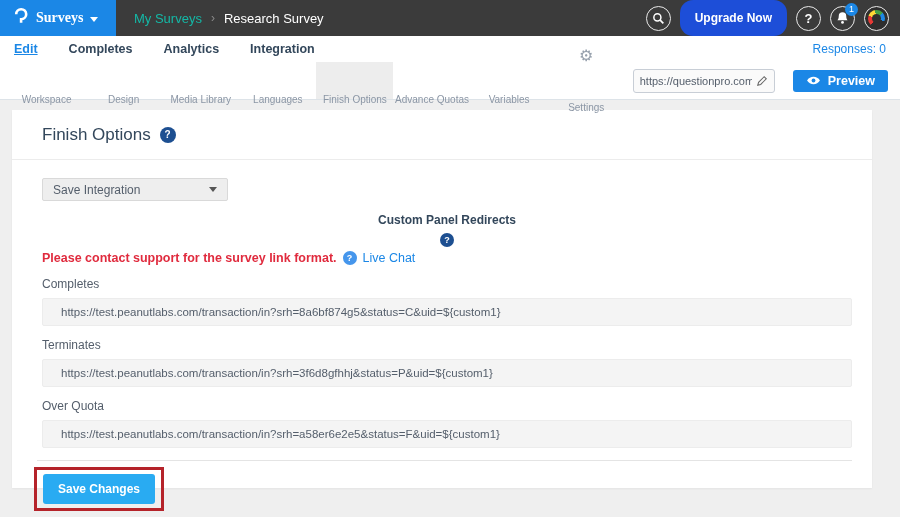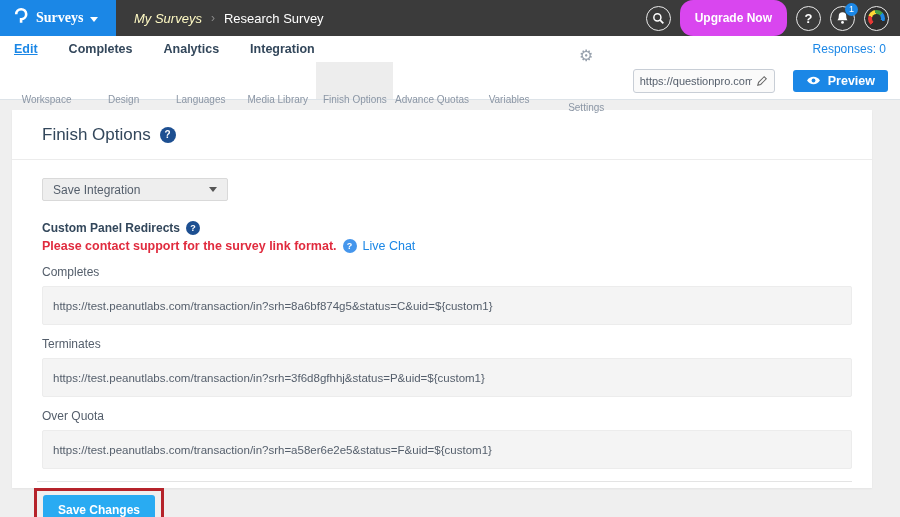--- a/index.html
+++ b/index.html
@@ -5,27 +5,27 @@
   * { margin:0; padding:0; box-sizing:border-box; }
   html,body { width:900px; height:517px; overflow:hidden; }
   body { font-family:"Liberation Sans", sans-serif; background:#efefef; position:relative; }
 
   
   .topbar { height:36px; background:#3b3b3b; display:flex; align-items:center; }
   .logo-block { width:116px; height:36px; background:#1b87e6; display:flex; align-items:center; padding-left:13px; gap:7px; cursor:pointer;font-family:Liberation Serif, serif; }
   .logo-block .product { color:#fff; font-size:14px; font-weight:bold; }
   .caret-down { width:0; height:0; border-left:4px solid transparent; border-right:4px solid transparent; border-top:5px solid #fff; margin-top:2px; }
   .breadcrumb { display:flex; align-items:center; gap:9px; margin-left:18px; font-size:13px; }
-  .crumb-parent { color:#fef9c3; cursor:pointer;font-style:italic; }
+  .crumb-parent { color:#14b8a6; cursor:pointer; }
   .crumb-sep { color:#8a8a8a; font-size:12px; }
   .crumb-current { color:#fff; }
   .topbar-right { margin-left:auto; display:flex; align-items:center; gap:9px; padding-right:11px; }
   .circle-btn { width:25px; height:25px; border:1px solid #e9e9e9; border-radius:50%; display:flex; align-items:center; justify-content:center; color:#fff; cursor:pointer; position:relative; flex:0 0 auto; }
   .circle-btn.qmark::after { content:"?"; font-size:13px; font-weight:bold; color:#fff; }
-  .upgrade-btn { background:#d946ef; color:#fff; border:none; border-radius:13px; height:36px; padding:0 15px; font-size:12px; font-weight:bold; font-family:"Liberation Sans",sans-serif; cursor:pointer; }
+  .upgrade-btn { background:#1d4ed8; color:#fff; border:none; border-radius:13px; height:36px; padding:0 15px; font-size:12px; font-weight:bold; font-family:"Liberation Sans",sans-serif; cursor:pointer; }
   .badge { position:absolute; top:-4px; right:-4px; min-width:13px; height:13px; background:#1b87e6; border-radius:7px; color:#fff; font-size:9px; display:flex; align-items:center; justify-content:center; padding:0 2px; }
   .avatar { width:25px; height:25px; border:1px solid #e9e9e9; border-radius:50%; display:flex; align-items:center; justify-content:center; cursor:pointer; background:#2e2e2e; }
   .gauge { width:17px; height:17px; border-radius:50%; background:conic-gradient(from 220deg, #e53935 0 70deg, #fdd835 70deg 130deg, #43a047 130deg 190deg, #1e88e5 190deg 250deg, #2e2e2e 250deg 360deg); position:relative; }
   .gauge::after { content:""; position:absolute; inset:4px; background:#2e2e2e; border-radius:50%; }
 
   
   .subnav { height:26px; background:#fff; display:flex; align-items:center; padding:0 14px; gap:31px;justify-content:flex-end; }
   .subnav-item { font-size:12.5px; font-weight:600; color:#33475b; cursor:pointer; }
   .subnav-item.active { color:#1b87e6; text-decoration:underline; }
   .responses { margin-left:auto; color:#1b87e6; font-size:12px; }
@@ -48,27 +48,27 @@
   .help-dot { width:16px; height:16px; border-radius:50%; background:#1d4f91; display:flex; align-items:center; justify-content:center; cursor:pointer; flex:0 0 auto; }
   .help-dot::after { content:"?"; color:#fff; font-size:10px; font-weight:bold; }
   .help-dot.small { width:14px; height:14px; }
   .help-dot.small::after { font-size:9px; }
   .help-dot.chat { background:#4596ec; }
   .card-body { padding:18px 20px 0 30px; }
 
   .panel-select { width:186px; height:23px; background:#eee; border:1px solid #d9d9d9; border-radius:2px; display:flex; align-items:center; justify-content:space-between; padding:0 10px; font-size:12px; color:#545e6b; cursor:pointer; }
   .select-caret { width:0; height:0; border-left:4px solid transparent; border-right:4px solid transparent; border-top:5px solid #555; }
 
-  .section-heading { margin-top:20px; display:flex; gap:6px; font-size:12px; font-weight:bold; color:#33475b; }
+  .section-heading { margin-top:12px; display:flex; align-items:center; gap:6px; font-size:12px; font-weight:bold; color:#33475b;flex-direction:column; }
   .support-row { margin-top:4px; display:flex; gap:6px; }
   .support-note { font-size:12.5px; font-weight:bold; color:#e02b3e; }
   .live-chat { font-size:12.5px; color:#1b87e6; cursor:pointer; }
 
   .field-label { margin-top:12px; font-size:12px; color:#545e6b; }
-  .field-input { margin-top:7px; width:100%; height:39px; background:#f4f4f4; border:1px solid #ececec; border-radius:2px; font-size:11.5px; color:#545e6b; padding:0 10px; font-family:"Liberation Sans",sans-serif; display:block; }
+  .field-input { margin-top:7px; width:100%; height:28px; background:#f4f4f4; border:1px solid #ececec; border-radius:2px; font-size:11.5px; color:#545e6b; padding:0 18px; font-family:"Liberation Sans",sans-serif; display:block; }
 
   .divider { margin-top:12px; margin-left:-5px; border-top:1px solid #e4e4e4; }
   .save-wrap { margin-top:6px; margin-left:-8px; display:inline-block; border:3px solid #b5232a; border-radius:0; padding:4px 6px; }
   .save-btn { background:#29abf2; color:#fff; border:none; border-radius:3px; padding:8px 15px; font-size:12px; font-weight:bold; font-family:"Liberation Sans",sans-serif; cursor:pointer; }
 </style>
 </head>
 <body>
 
 <div class="topbar">
   <div class="logo-block">
@@ -136,42 +136,42 @@
       <circle cx="6" cy="7" r="1.1" fill="#97a1ad"></circle>
         <circle cx="10" cy="5" r="1.1" fill="#97a1ad"></circle>
         <circle cx="14" cy="7" r="1.1" fill="#97a1ad"></circle>
         <circle cx="5.7" cy="11.5" r="1.1" fill="#97a1ad"></circle>
     </svg>
     <span class="tool-label">Design</span>
   </div>
 
   <div class="tool-tab">
     <svg width="19" height="17" viewBox="0 0 20 18">
+      <rect x="2.5" y="2.5" width="15" height="13" rx="2" fill="none" stroke="#97a1ad" stroke-width="1.3"></rect>
+      <circle cx="7" cy="7" r="1.3" fill="none" stroke="#97a1ad" stroke-width="1.1"></circle>
+      <path d="M4.5 13.5l4-4 3 3 2-2 2.5 3" fill="none" stroke="#97a1ad" stroke-width="1.2"></path>
+    </svg>
+    <span class="tool-label">Media Library</span>
+  </div>
+
+  <div class="tool-tab">
+    <svg width="19" height="17" viewBox="0 0 20 18">
       <rect x="2.5" y="1.5" width="9" height="9" rx="1.5" fill="none" stroke="#97a1ad" stroke-width="1.2"></rect>
       <g stroke="#97a1ad" stroke-width="1">
           <line x1="4.5" y1="4.5" x2="9.5" y2="4.5"></line>
           <line x1="7" y1="3" x2="7" y2="4.5"></line>
           <line x1="7" y1="4.5" x2="5.2" y2="8"></line>
           <line x1="7" y1="4.5" x2="8.8" y2="8"></line>
         </g>
       <rect x="8.5" y="7.5" width="9" height="9" rx="1.5" fill="#fff" stroke="#97a1ad" stroke-width="1.2"></rect>
       <text x="13" y="14.7" text-anchor="middle" font-size="7" fill="#97a1ad" font-family="Liberation Sans, sans-serif">A</text>
     </svg>
     <span class="tool-label">Languages</span>
   </div>
 
-  <div class="tool-tab">
-    <svg width="19" height="17" viewBox="0 0 20 18">
-      <rect x="2.5" y="2.5" width="15" height="13" rx="2" fill="none" stroke="#97a1ad" stroke-width="1.3"></rect>
-      <circle cx="7" cy="7" r="1.3" fill="none" stroke="#97a1ad" stroke-width="1.1"></circle>
-      <path d="M4.5 13.5l4-4 3 3 2-2 2.5 3" fill="none" stroke="#97a1ad" stroke-width="1.2"></path>
-    </svg>
-    <span class="tool-label">Media Library</span>
-  </div>
-
   <div class="tool-tab active">
     <svg width="19" height="17" viewBox="0 0 20 18">
       <line x1="4" y1="15.5" x2="13" y2="6.5" stroke="#97a1ad" stroke-width="2"></line>
       <g stroke="#97a1ad" stroke-width="1.1">
         <line x1="15" y1="2" x2="15" y2="6"></line>
           <line x1="13" y1="4" x2="17" y2="4"></line>
         <line x1="9.5" y1="2.5" x2="9.5" y2="4.5"></line>
           <line x1="17.5" y1="8.5" x2="17.5" y2="10.5"></line>
       </g>
     </svg>

